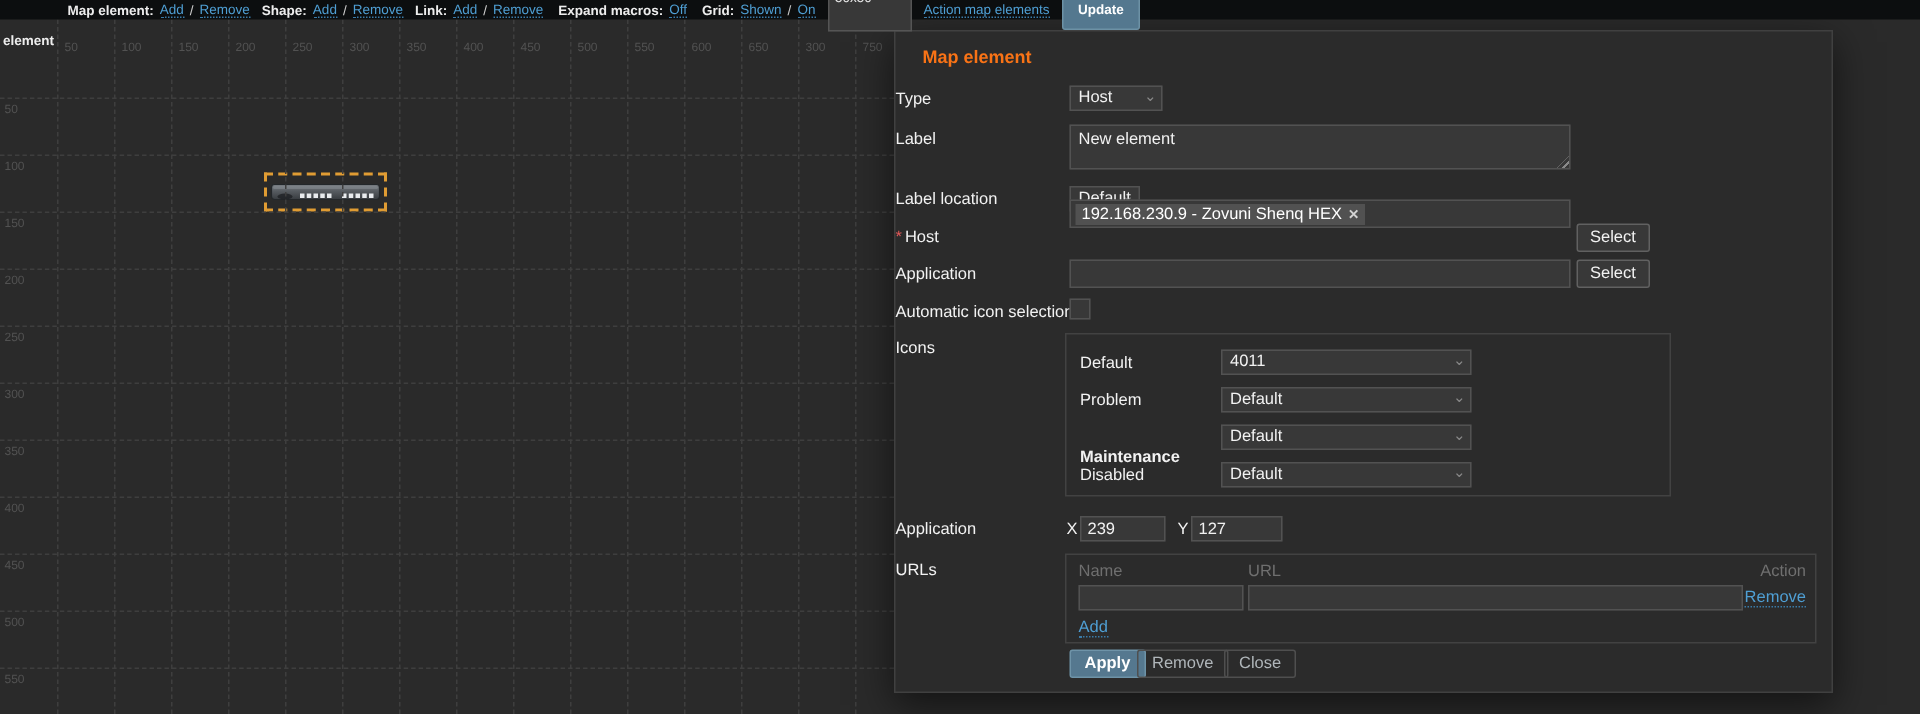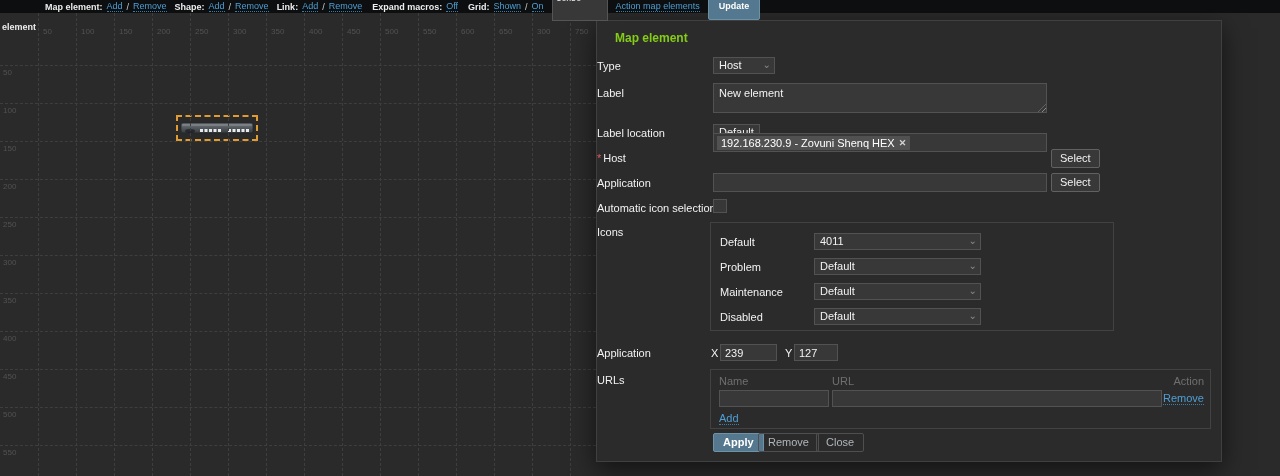--- a/index.html
+++ b/index.html
@@ -33,21 +33,21 @@
                   color:#ededed; }
   .map-el { position:absolute; left:176px; top:102px; width:82px; height:26px;
             border:2px dashed #e09c33; display:flex; align-items:center;
             justify-content:center; cursor:move; }
 
   
   .dialog { position:absolute; left:596px; top:20px; width:626px; height:442px;
             background:#2b2b2b; border:1px solid #404040; z-index:20;
             box-shadow:0 8px 24px rgba(0,0,0,.55); font-size:11px; color:#f2f2f2; }
   .dlg-title { position:absolute; left:18px; top:10px; font-size:12px; font-weight:bold;
-               color:#84cc16; }
+               color:#f97316; }
   .row-label { position:absolute; left:0; width:106px; font-size:11px;
                color:#f2f2f2; white-space:nowrap; }
   .req { color:#e45959; margin-right:2px; }
 
   .zselect { position:absolute; background:#383838; border:1px solid #525252; height:17px;
              line-height:15px; color:#f2f2f2; padding:0 16px 0 5px; cursor:pointer; }
   .zselect .chev { position:absolute; right:3px; top:0; color:#8a8a8a; font-size:10px;
                    line-height:14px; }
   .zinput { position:absolute; background:#383838; border:1px solid #525252; color:#f2f2f2;
             font-size:11px; font-family:"Liberation Sans",sans-serif; padding:0 4px; }
@@ -238,40 +238,40 @@
       </div>
     </div>
     <div>
       <span class="ghead" style="left:9px; top:38px; color:#f2f2f2;">Problem</span>
       <div class="zselect" style="left:103px; top:35px; width:167px;">
         <span>Default</span>
         <span class="chev">⌄</span>
       </div>
     </div>
     <div>
-      <span class="ghead" style="left:9px; top:63px; color:#f2f2f2;">Maintenance</span>
+      <span class="ghead" style="left:9px; top:76px; color:#f2f2f2;font-weight:bold;">Maintenance</span>
       <div class="zselect" style="left:103px; top:60px; width:167px;">
         <span>Default</span>
         <span class="chev">⌄</span>
       </div>
     </div>
     <div>
       <span class="ghead" style="left:9px; top:88px; color:#f2f2f2;">Disabled</span>
       <div class="zselect" style="left:103px; top:85px; width:167px;">
         <span>Default</span>
         <span class="chev">⌄</span>
       </div>
     </div>
   </div>
 
   <div class="row-label" style="top:326px;">Application</div>
   <span class="ghead" style="left:114px; top:326px; color:#f2f2f2;">X</span>
   <input class="zinput" style="left: 123px; top: 323px; width: 57px; height: 17px;" value="239">
   <span class="ghead" style="left:188px; top:326px; color:#f2f2f2;">Y</span>
-  <input class="zinput" style="left: 197px; top: 323px; width: 44px; height: 17px;" value="127">
+  <input class="zinput" style="left: 197px; top: 323px; width: 61px; height: 17px;" value="127">
 
   <div class="row-label" style="top:353px;">URLs</div>
   <div class="groupbox" style="left:113px; top:348px; width:501px; height:60px;">
     <span class="ghead" style="left:8px; top:5px;">Name</span>
     <span class="ghead" style="left:121px; top:5px;">URL</span>
     <span class="ghead" style="right:6px; left:auto; top:5px; position:absolute;">Action</span>
     <input class="zinput" style="left: 8px; top: 20px; width: 110px; height: 17px;" value="">
     <input class="zinput" style="left: 121px; top: 20px; width: 330px; height: 17px;" value="">
     <a class="dlg-link" style="right:6px; top:22px;">Remove</a>
     <a class="dlg-link" style="left:8px; top:42px;">Add</a>

